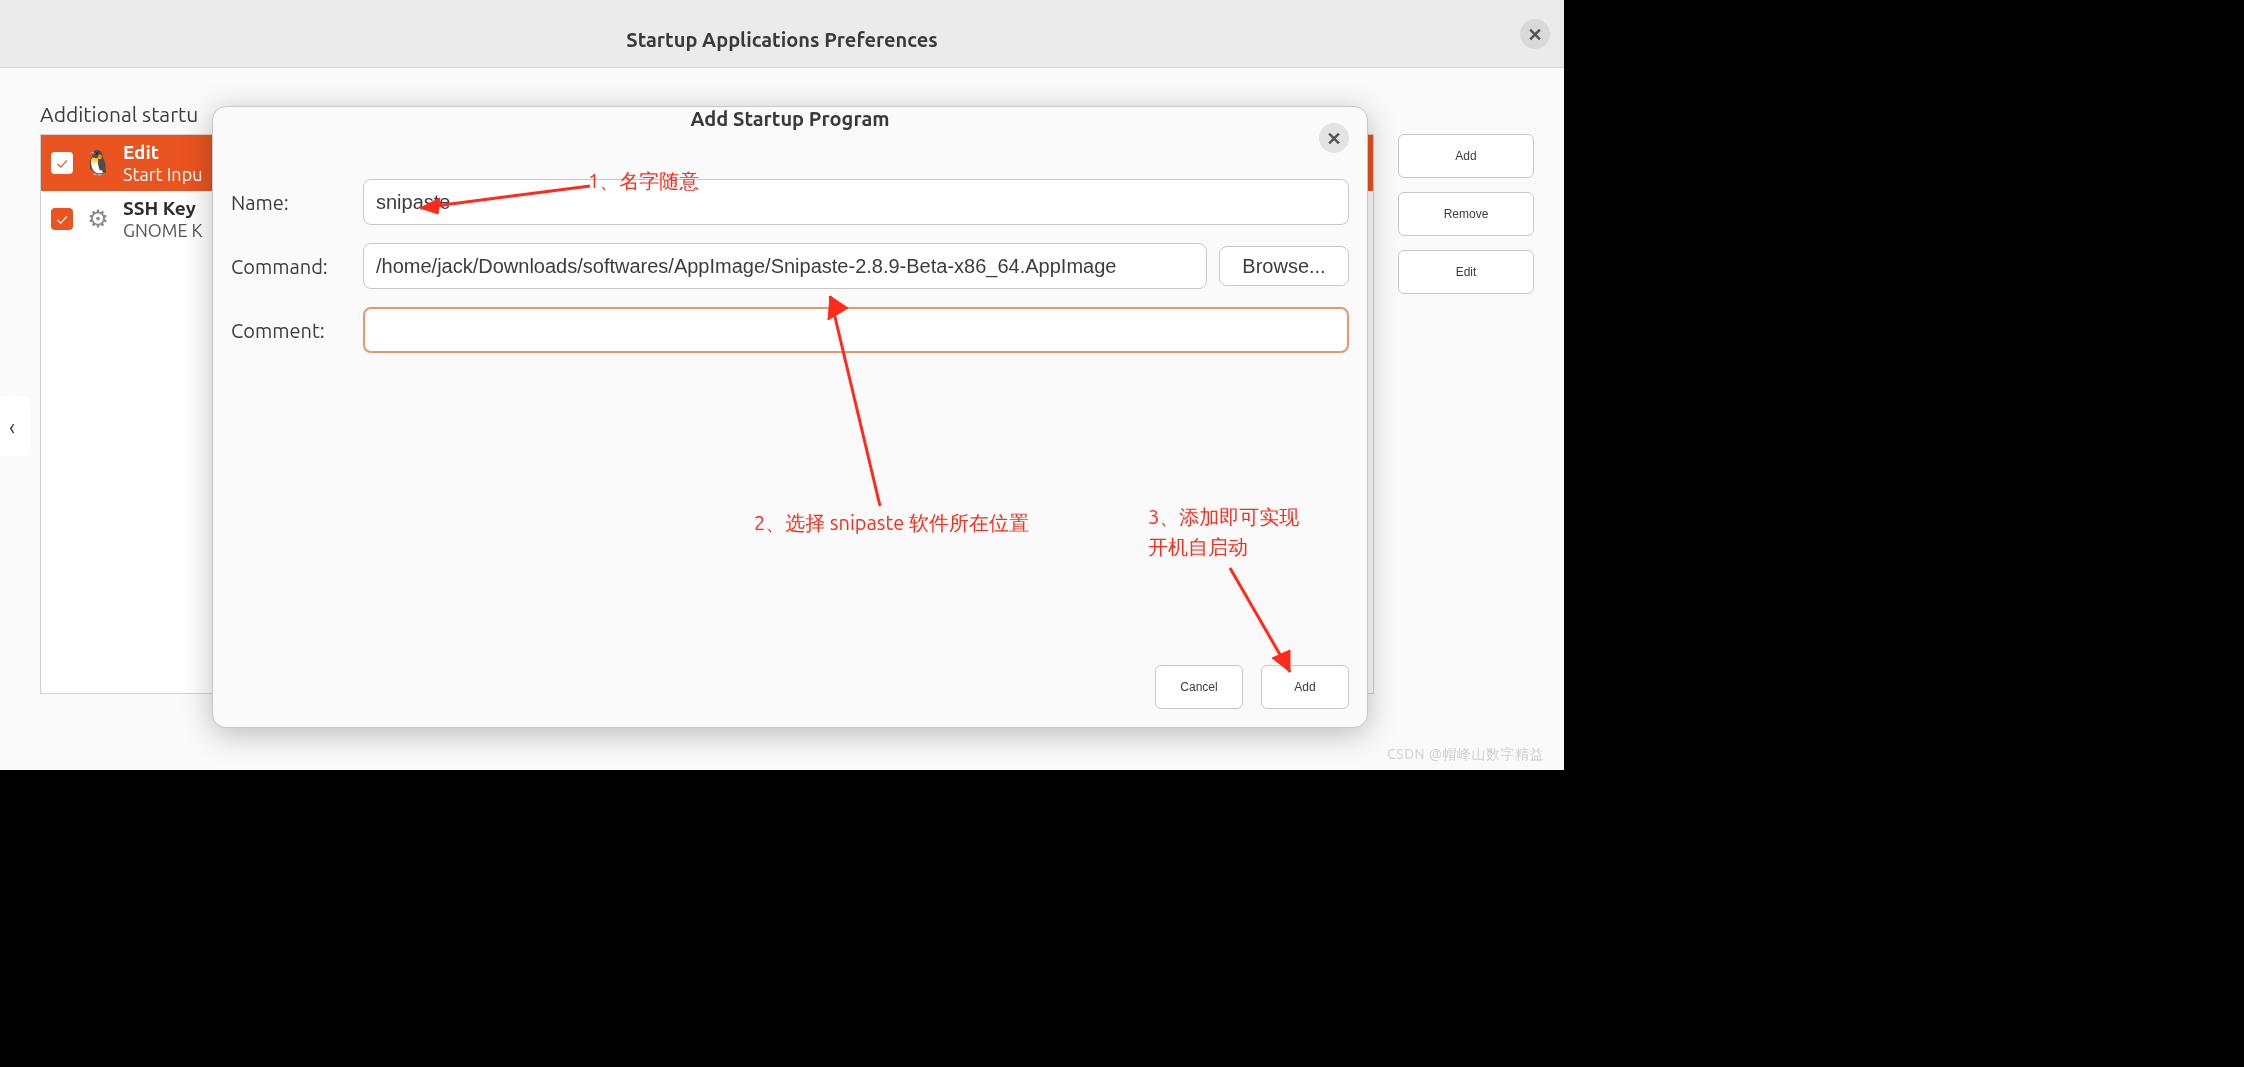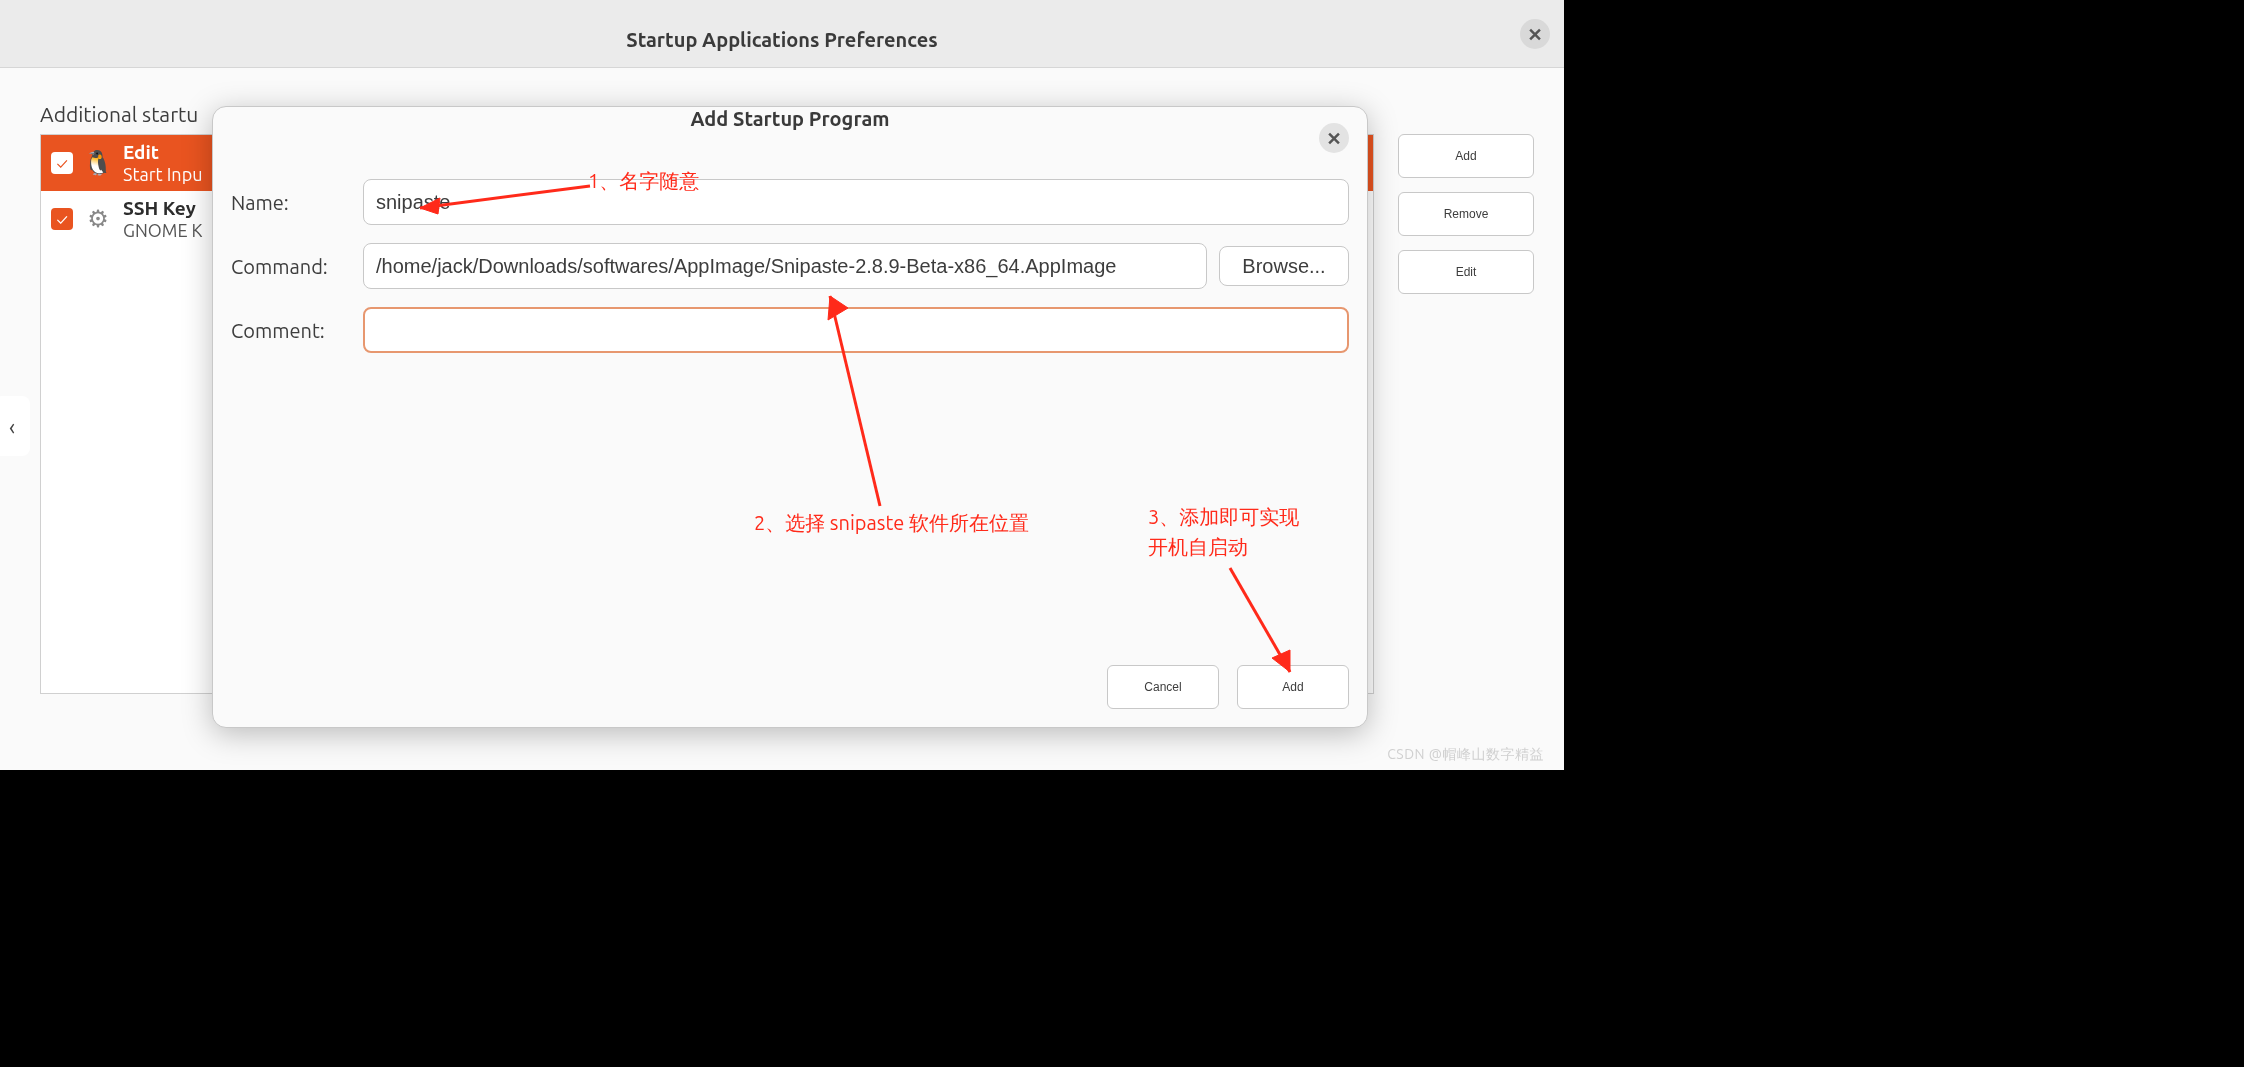--- a/index.html
+++ b/index.html
@@ -33,21 +33,21 @@
   .modal-close { position: absolute; right: 18px; top: 50%; transform: translateY(-50%); width: 30px; height: 30px; border-radius: 50%; background: #e3e3e3; display: flex; align-items: center; justify-content: center; cursor: pointer; }
 
   .form { padding: 10px 18px 0 18px; display: grid; grid-template-columns: 120px 1fr 130px; column-gap: 12px; row-gap: 18px; align-items: center; }
   .form label { font-size: 20px; color: #3d3d3d; }
   .text-input { width: 100%; height: 46px; border: 1px solid #c8c8c8; border-radius: 8px; background: #fff; font-size: 20px; padding: 0 12px; color: #3d3d3d; }
   .focused { border: 2px solid #e7976f; }
   .span2 { grid-column: 2 / span 2; }
   .browse-btn { height: 40px; border: 1px solid #c8c8c8; border-radius: 8px; background: #fff; font-size: 20px; color: #3d3d3d; cursor: pointer; }
 
   .modal-footer { position: absolute; right: 18px; bottom: 18px; display: flex; gap: 18px; }
-  .modal-footer .btn { width: 112px; }
+  .modal-footer .btn { width: 88px; }
 
   
   .anno { position: absolute; color: #ff2a1a; font-size: 20px; pointer-events: none; }
   .arrow { position: absolute; pointer-events: none; }
   .arrow line, .arrow polygon { stroke: #ff2a1a; fill: #ff2a1a; }
 
   .watermark { position: absolute; right: 20px; bottom: 6px; color: #d0d0d0; font-size: 14px; letter-spacing: 0.5px; }
   .nav-ctrl { position: absolute; left: -6px; top: 396px; width: 36px; height: 60px; background: #fff; border-radius: 8px; display: flex; align-items: center; justify-content: center; color: #444; font-size: 22px; }
 </style>
 </head>

